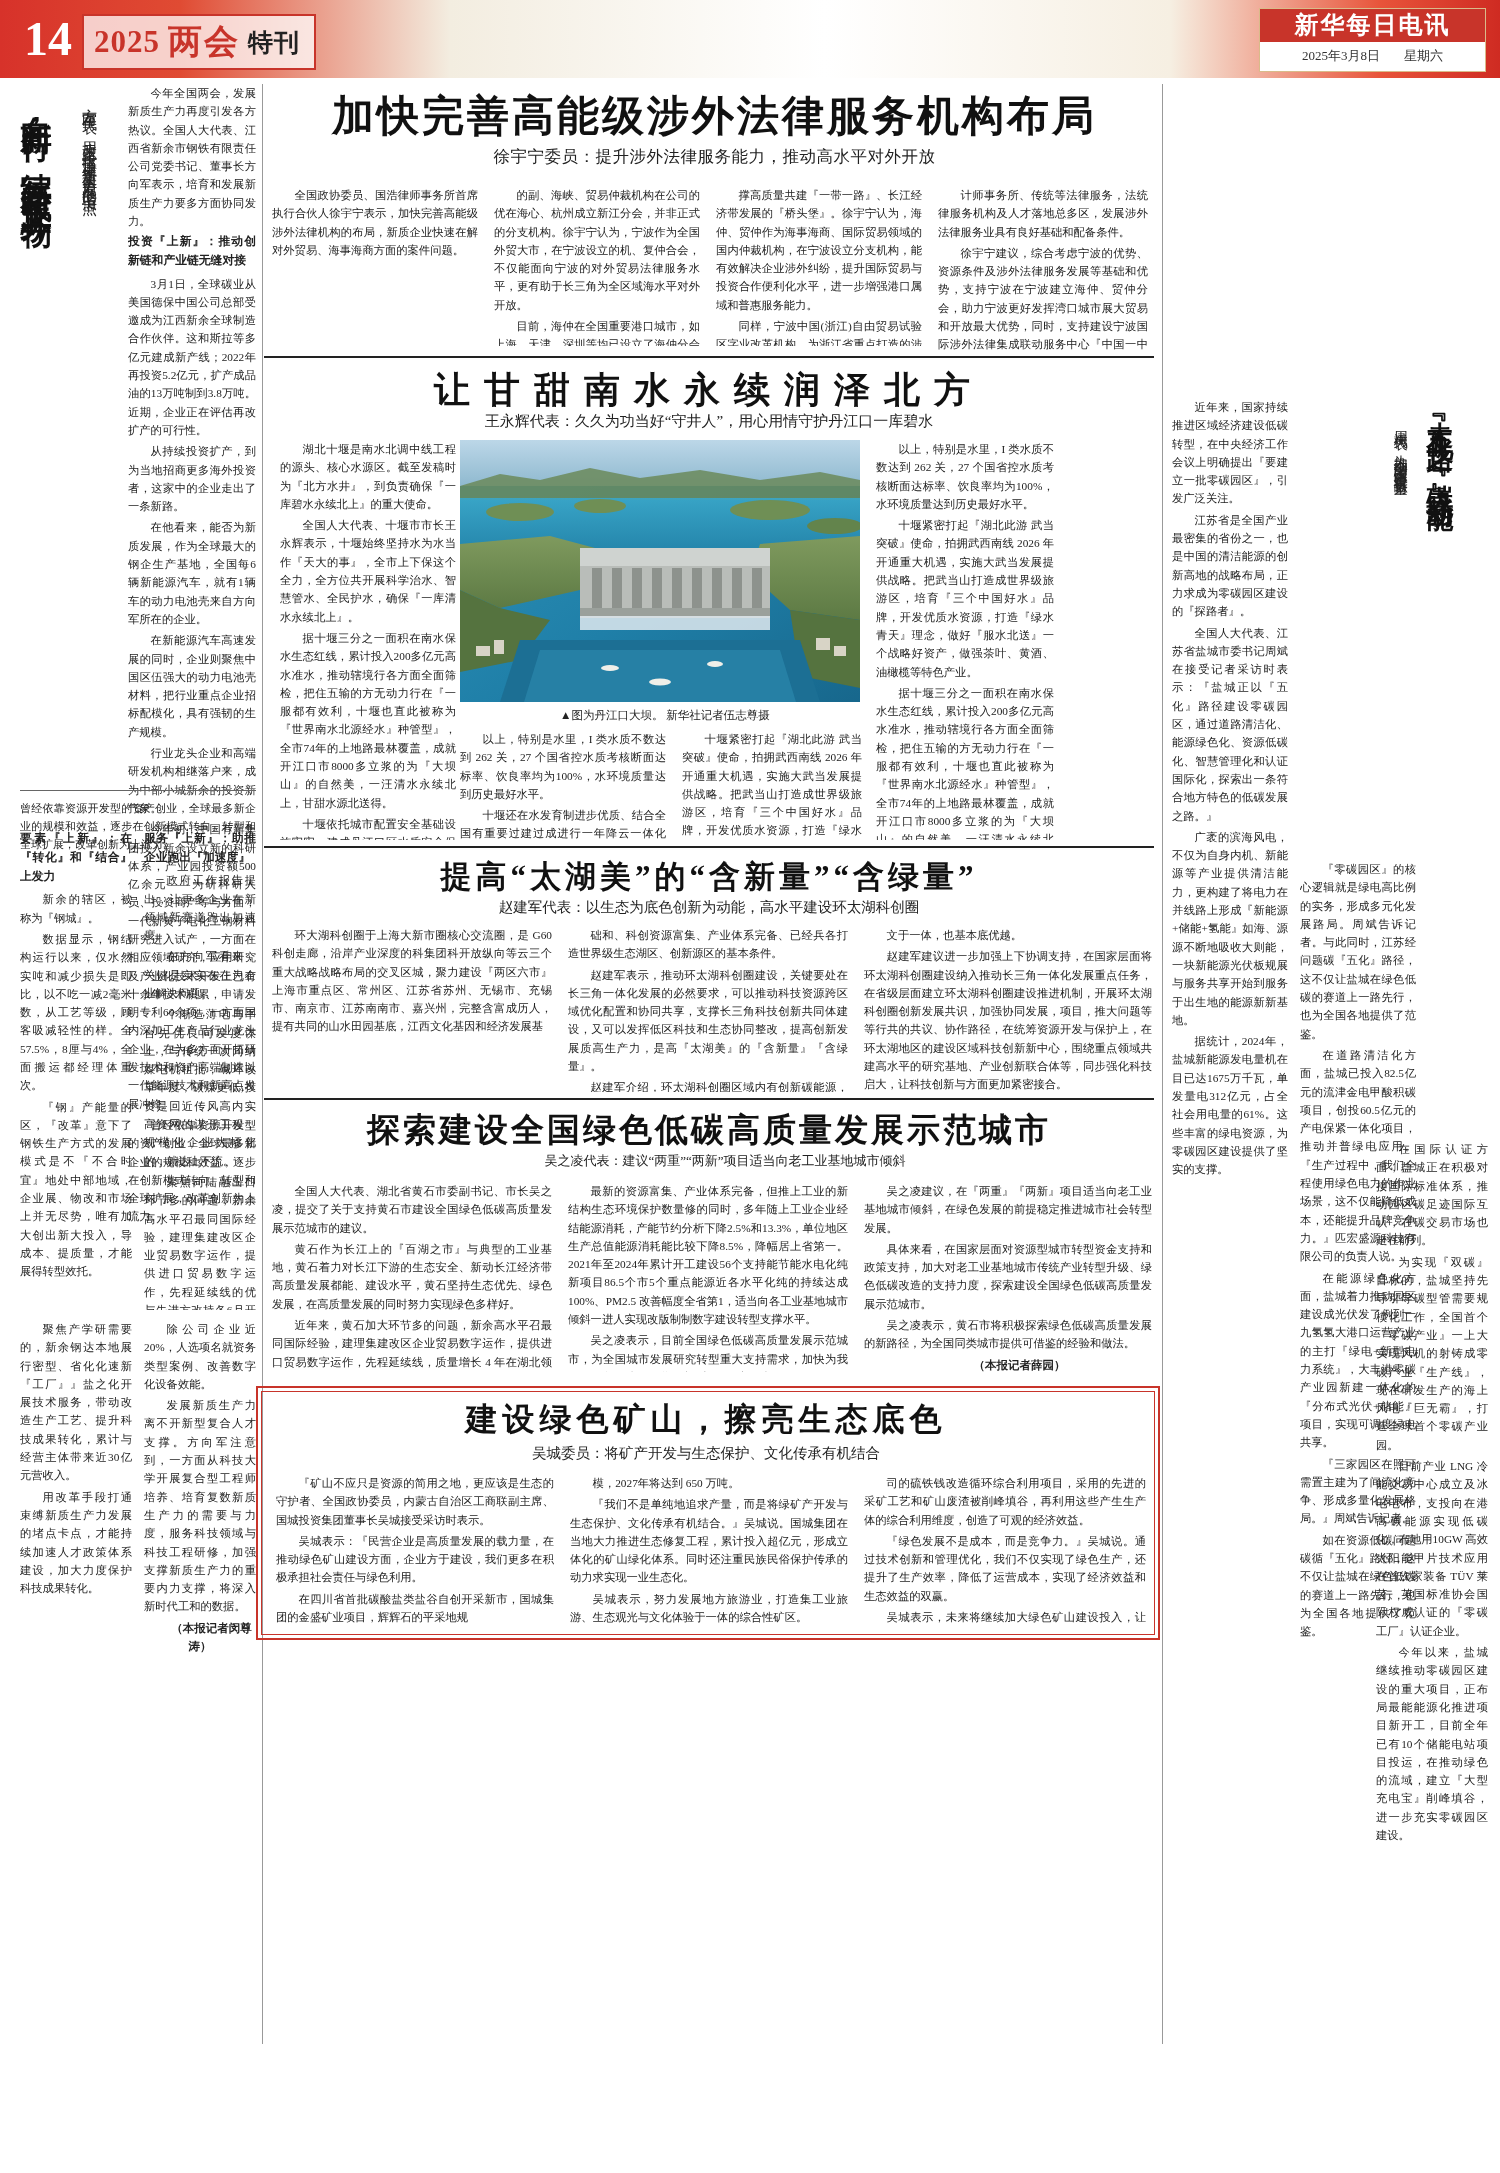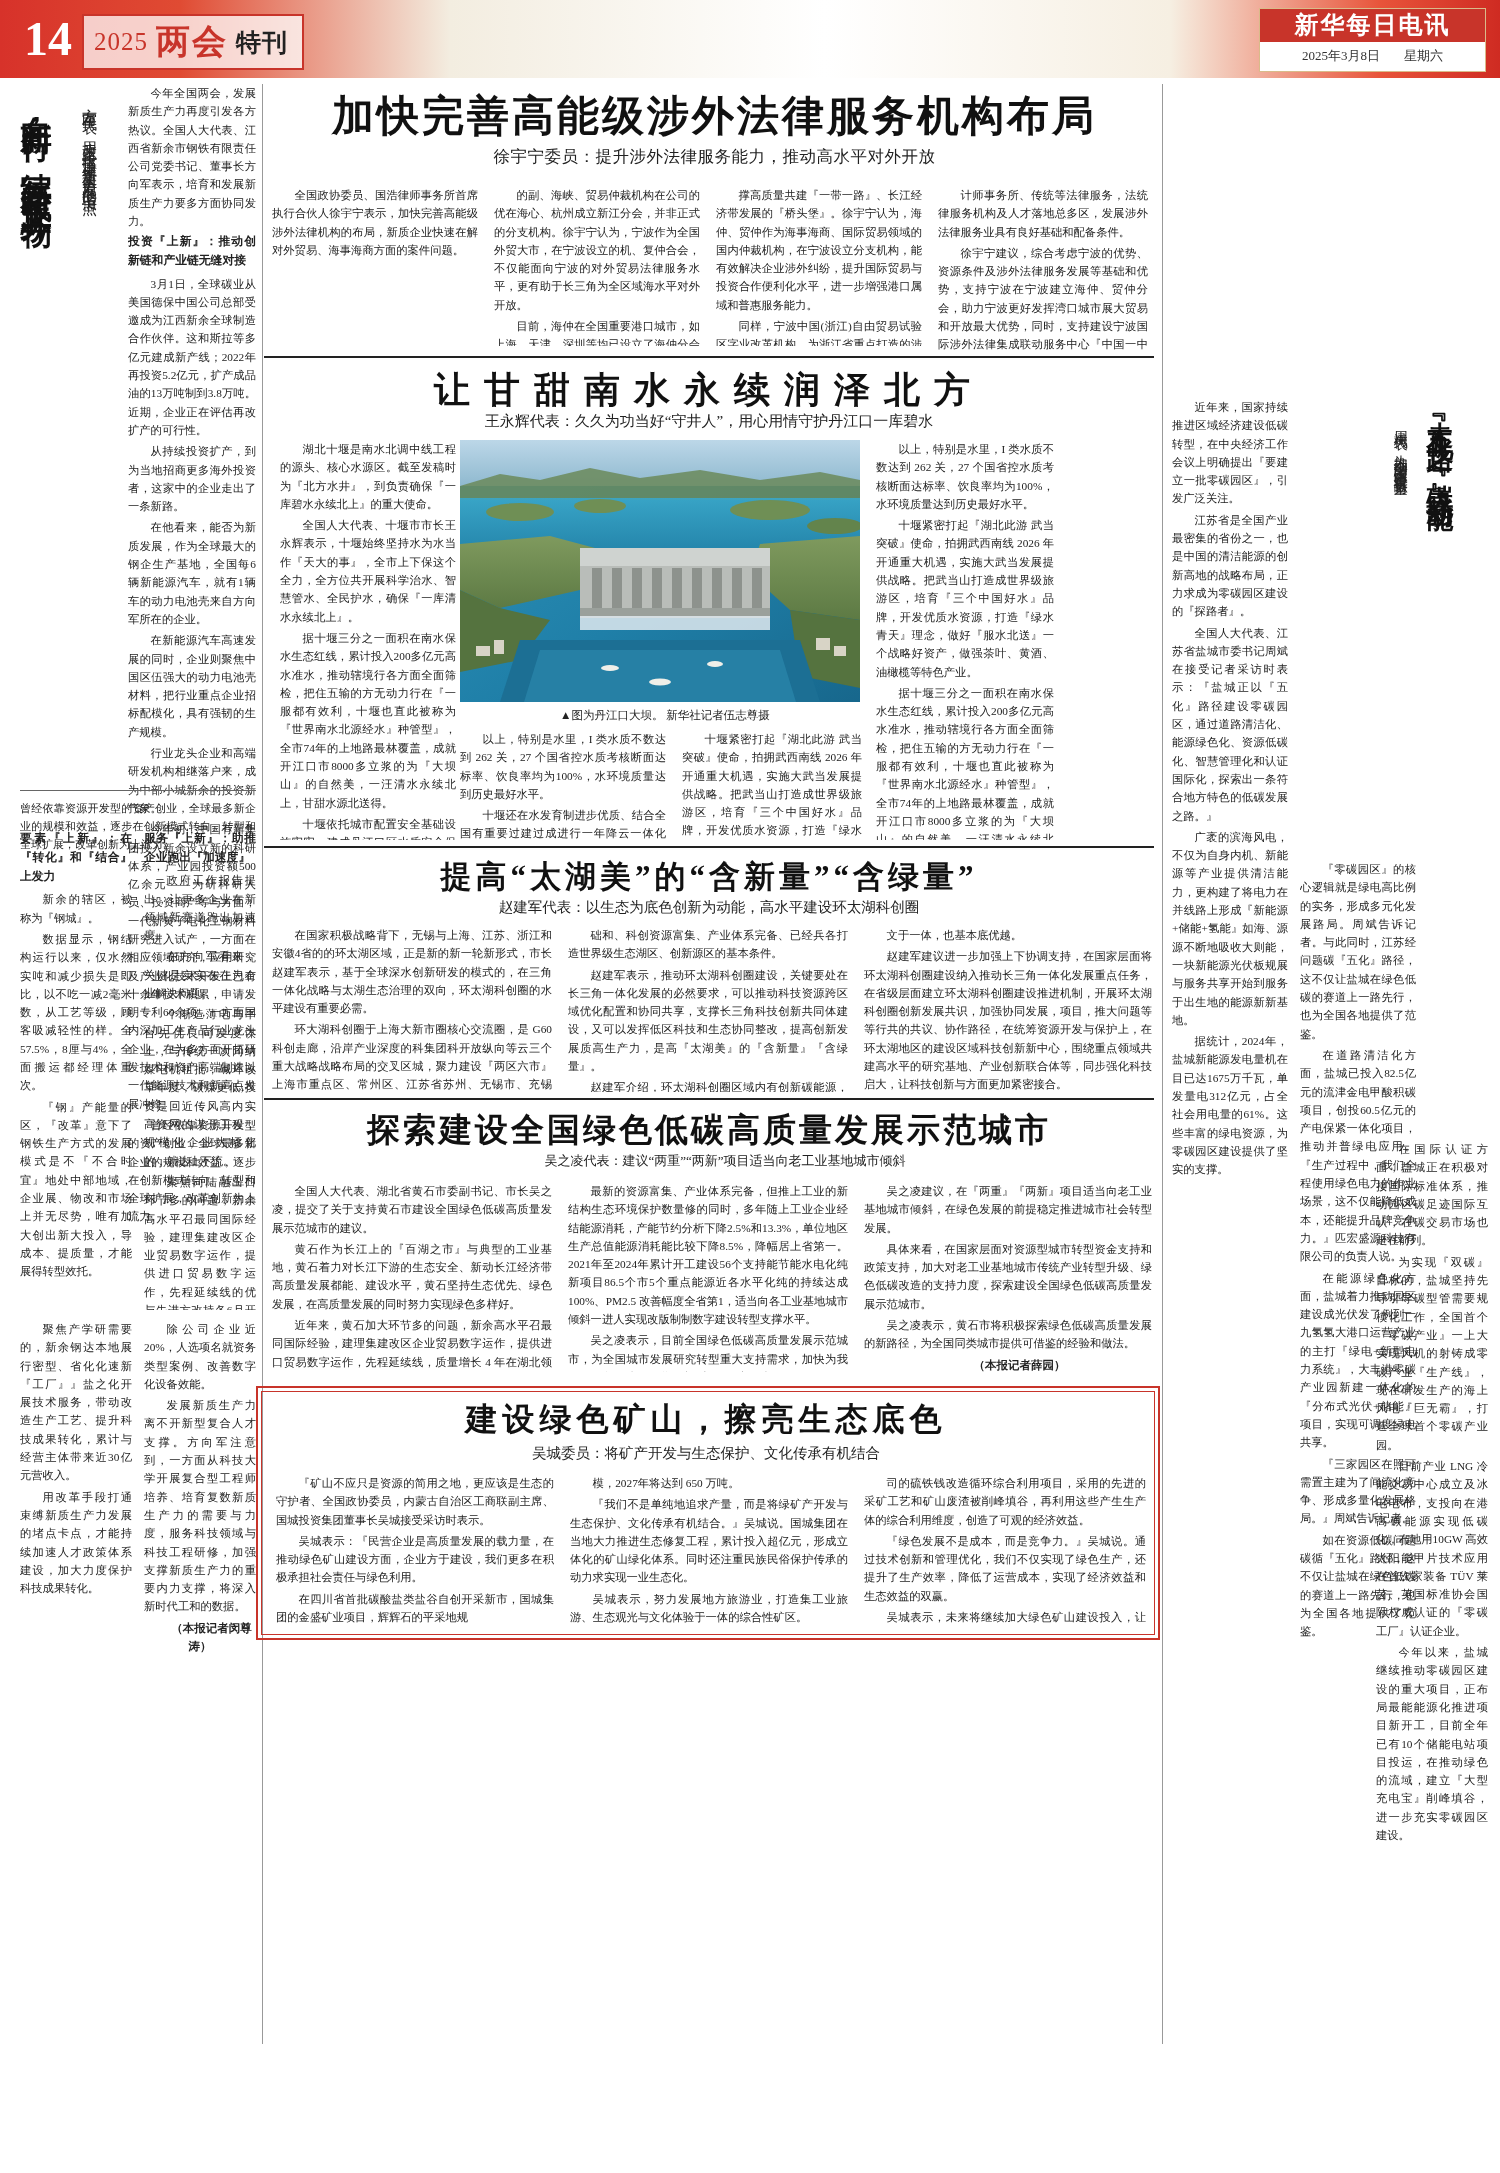--- a/index.html
+++ b/index.html
@@ -16,21 +16,21 @@
   
   .masthead{position:absolute;left:0;top:0;width:1500px;height:78px;
     background:linear-gradient(90deg,#d7322a 0%,#e04b33 12%,#f3ede0 30%,#ffffff 55%,#f6efe2 78%,#e8543a 92%,#cf2b22 100%);
   }
   .mh-inner{position:relative;width:1500px;height:78px;}
   .page-num{position:absolute;left:22px;top:12px;width:52px;height:54px;
     color:#ffffff;font-size:48px;font-weight:bold;line-height:54px;text-align:center;
     font-family:"Liberation Serif",serif;}
   .special-box{position:absolute;left:82px;top:14px;height:48px;border:2px solid #c8342a;
     background:rgba(255,255,255,0.75);padding:2px 14px 2px 10px;display:flex;align-items:center;gap:8px;}
-  .sp-year{color:#c8342a;font-size:25px;font-weight:normal;letter-spacing:1px;}
+  .sp-year{color:#c8342a;font-size:31px;font-weight:bold;letter-spacing:1px;}
   .sp-big{color:#c8342a;font-size:34px;font-weight:bold;letter-spacing:2px;font-family:"Liberation Serif",serif;}
   .sp-tail{color:#222;font-size:25px;font-weight:bold;letter-spacing:1px;}
   .nameplate{position:absolute;right:14px;top:8px;width:225px;height:62px;border:1px solid #d9bb8a;background:#fff;}
   .np-top{height:33px;background:#c8342a;color:#fff;font-size:24px;font-weight:bold;
     letter-spacing:2px;text-align:center;line-height:33px;}
   .np-bot{height:28px;display:flex;align-items:center;justify-content:center;gap:24px;
     font-size:13px;color:#333;}
   .col{font-size:11.3px;line-height:1.62;text-align:justify;color:#222;}
   .col p{margin:0 0 3px 0;text-indent:2em;}
   .col p.noind{text-indent:0;}
@@ -313,21 +313,20 @@
     <p>在国际认证方面，盐城正在积极对接国际标准体系，推动园区碳足迹国际互认，在碳交易市场也走在前列。</p>
     <p>为实现『双碳』目标的，盐城坚持先导引导碳型管需要规模化工作，全国首个『零碳产业』一上大实现风机的射铸成零碳产业『生产线』，现在研发生产的海上风电『巨无霸』，打造全球首个零碳产业园。</p>
     <p>目前产业 LNG 冷能交易中心成立及冰电电布，支投向在港高碳能源实现低碳化，布地用10GW 高效太阳能甲片技术应用在首次家装备 TÜV 莱茵、英国标准协会国际权威认证的『零碳工厂』认证企业。</p>
     <p>今年以来，盐城继续推动零碳园区建设的重大项目，正布局最能能源化推进项目新开工，目前全年已有10个储能电站项目投运，在推动绿色的流域，建立『大型充电宝』削峰填谷，进一步充实零碳园区建设。</p>
   </div>
 
   <div class="sec-title" style="left:264px;top:856px;width:890px;font-size:31px;letter-spacing:4px;">提高“太湖美”的“含新量”“含绿量”</div>
   <div class="sec-sub" style="left:264px;top:898px;width:890px;font-size:14.5px;">赵建军代表：以生态为底色创新为动能，高水平建设环太湖科创圈</div>
 
   <div class="col" style="position:absolute;left:272px;top:926px;width:280px;height:166px;overflow:hidden;">
-    <p>在国家积极战略背下，无锡与上海、江苏、浙江和安徽4省的的环太湖区域，正是新的新一轮新形式，市长赵建军表示，基于全球深水创新研发的模式的，在三角一体化战略与太湖生态治理的双向，环太湖科创圈的水平建设有重要必需。</p>
     <p>环大湖科创圈于上海大新市圈核心交流圈，是 G60 科创走廊，沿岸产业深度的科集团科开放纵向等云三个重大战略战略布局的交叉区城，聚力建设『两区六市』上海市重点区、常州区、江苏省苏州、无锡市、充锡市、南京市、江苏南南市、嘉兴州，完整含富成历人，提有共同的山水田园基底，江西文化基因和经济发展基</p>
   </div>
   <div class="col" style="position:absolute;left:568px;top:926px;width:280px;height:166px;overflow:hidden;">
     <p>础和、科创资源富集、产业体系完备、已经兵各打造世界级生态湖区、创新源区的基本条件。</p>
     <p>赵建军表示，推动环太湖科创圈建设，关键要处在长三角一体化发展的必然要求，可以推动科技资源跨区域优化配置和协同共享，支撑长三角科技创新共同体建设，又可以发挥低区科技和生态协同整改，提高创新发展质高生产力，是高『太湖美』的『含新量』『含绿量』。</p>
     <p>赵建军介绍，环太湖科创圈区域内有创新碳能源，生态优质各色，具有创新要素配置的源级水平一体化载体,目前看，最在一方面，多年来乡师化聚焦式推动区域内部协能力产业创新能力重; 另一方面，环太湖地区东山水自然、历史人</p>
   </div>
   <div class="col" style="position:absolute;left:864px;top:926px;width:288px;height:166px;overflow:hidden;">
     <p>文于一体，也基本底优越。</p>
     <p>赵建军建议进一步加强上下协调支持，在国家层面将环太湖科创圈建设纳入推动长三角一体化发展重点任务，在省级层面建立环太湖科创圈建设推进机制，开展环太湖科创圈创新发展共识，加强协同发展，项目，推大问题等等行共的共议、协作路径，在统筹资源开发与保护上，在环太湖地区的建设区域科技创新新中心，围绕重点领域共建高水平的研究基地、产业创新联合体等，同步强化科技启大，让科技创新与方面更加紧密接合。</p>

